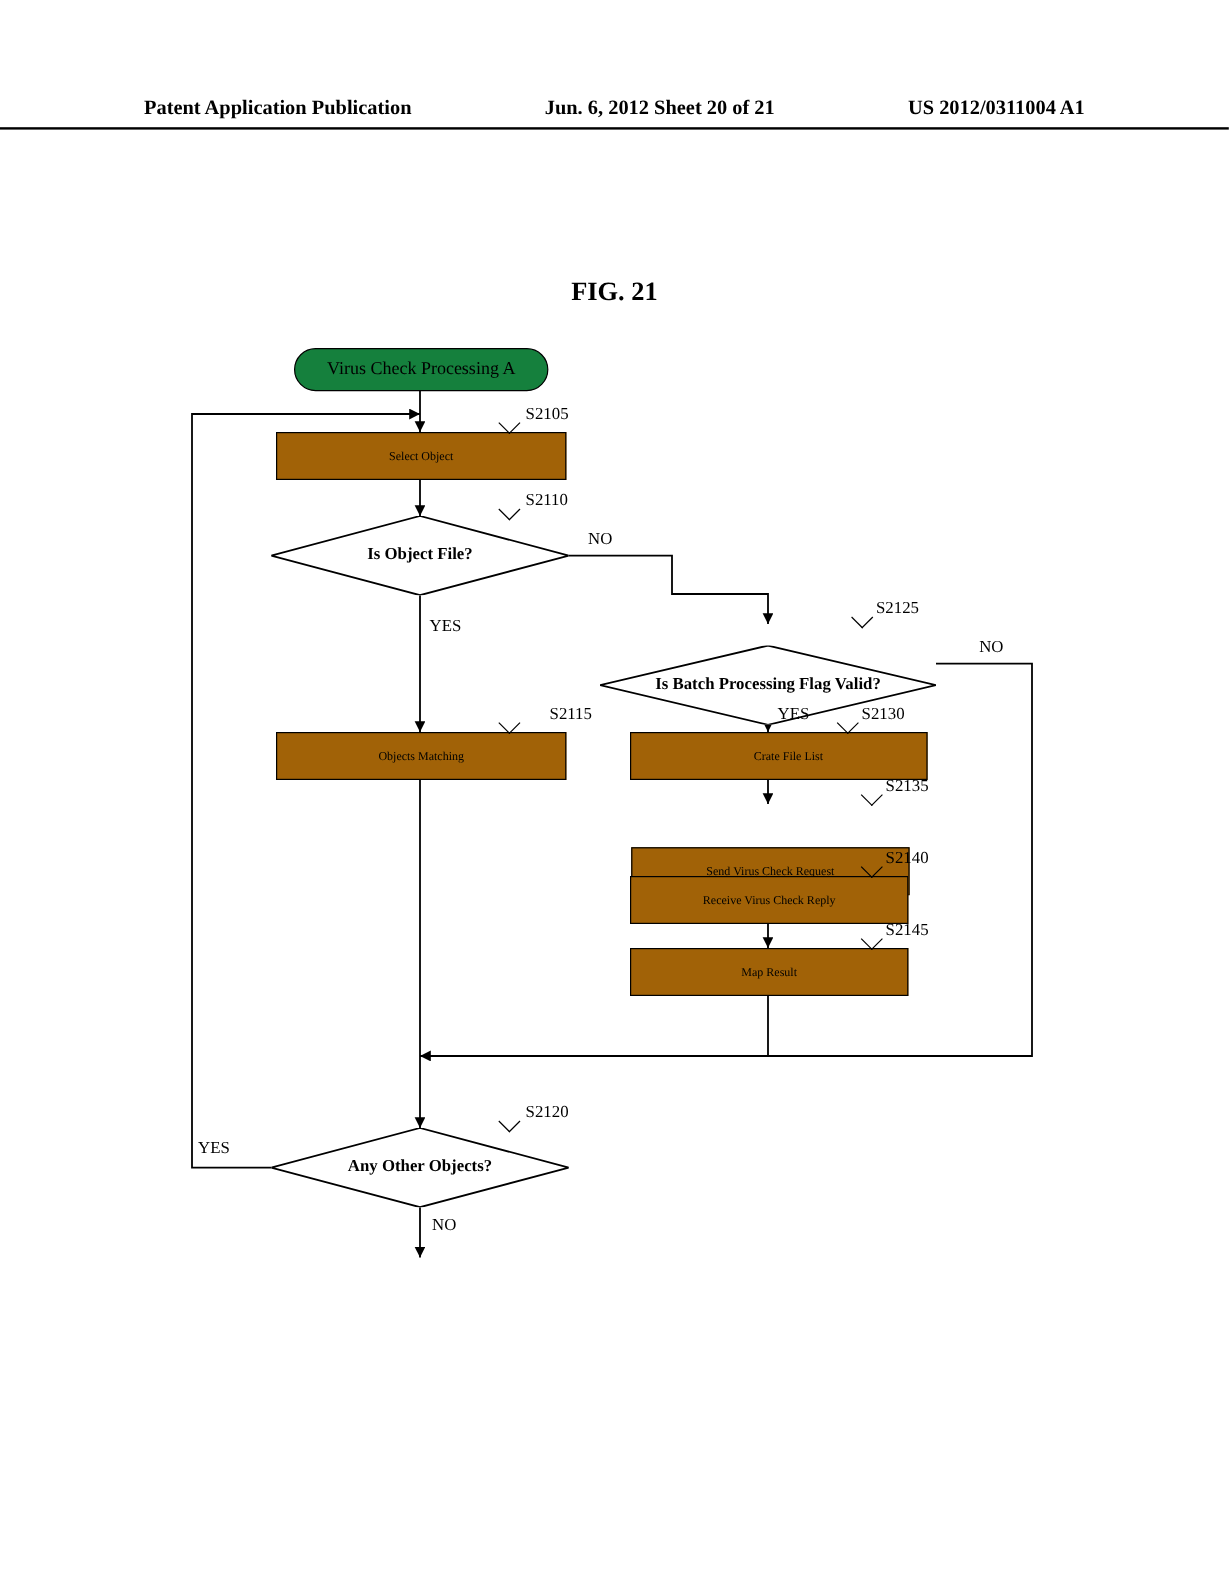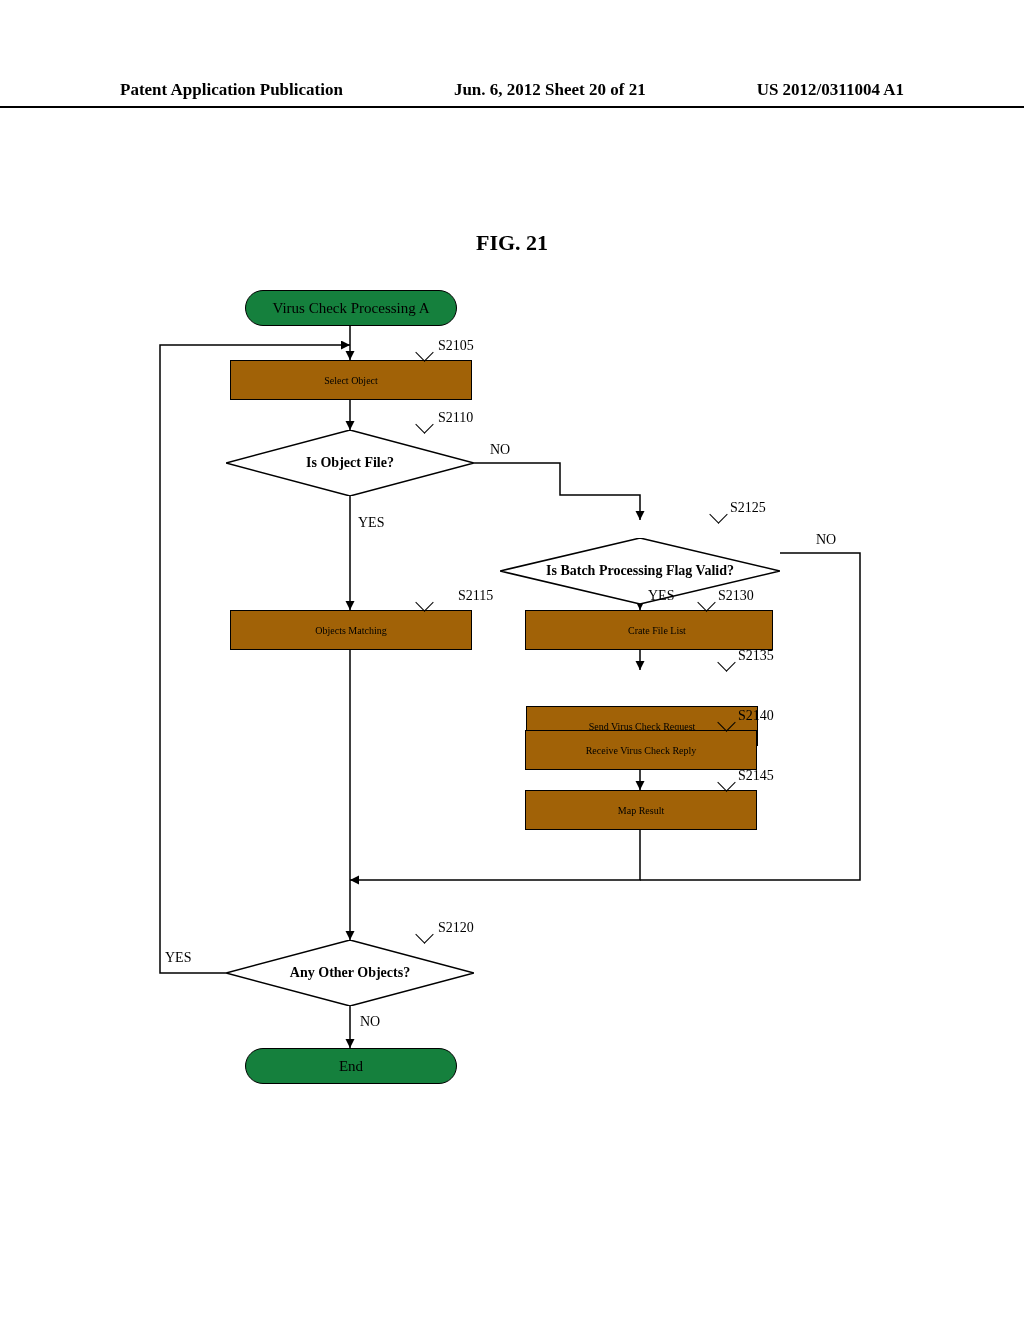--- a/index.html
+++ b/index.html
@@ -219,17 +219,14 @@
     <svg viewBox="0 0 248 66" preserveAspectRatio="none">
         <polygon points="124,0 248,33 124,66 0,33" fill="white" stroke="black" stroke-width="1.5"></polygon>
       </svg>
     <span class="dtext">Any Other Objects?</span>
   </div>
   <div class="tick" style="left:418px; top:638px; width:12px; height:12px;"></div>
   <div class="step-label" style="left:438px; top:630px;">S2120</div>
   <div class="label" style="left:165px; top:660px;">YES</div>
   <div class="label" style="left:360px; top:724px;">NO</div>
 
-  <div class="terminal" style="left:245px; top:758px; width:210px; height:34px;">
-    <span>End</span>
-  </div>
 
 </div>
 
 </body></html>

